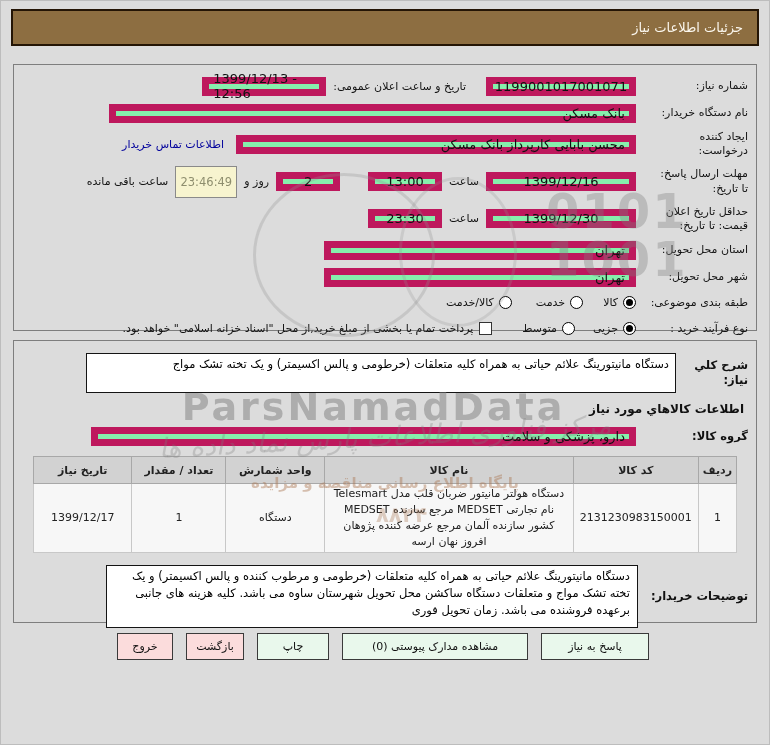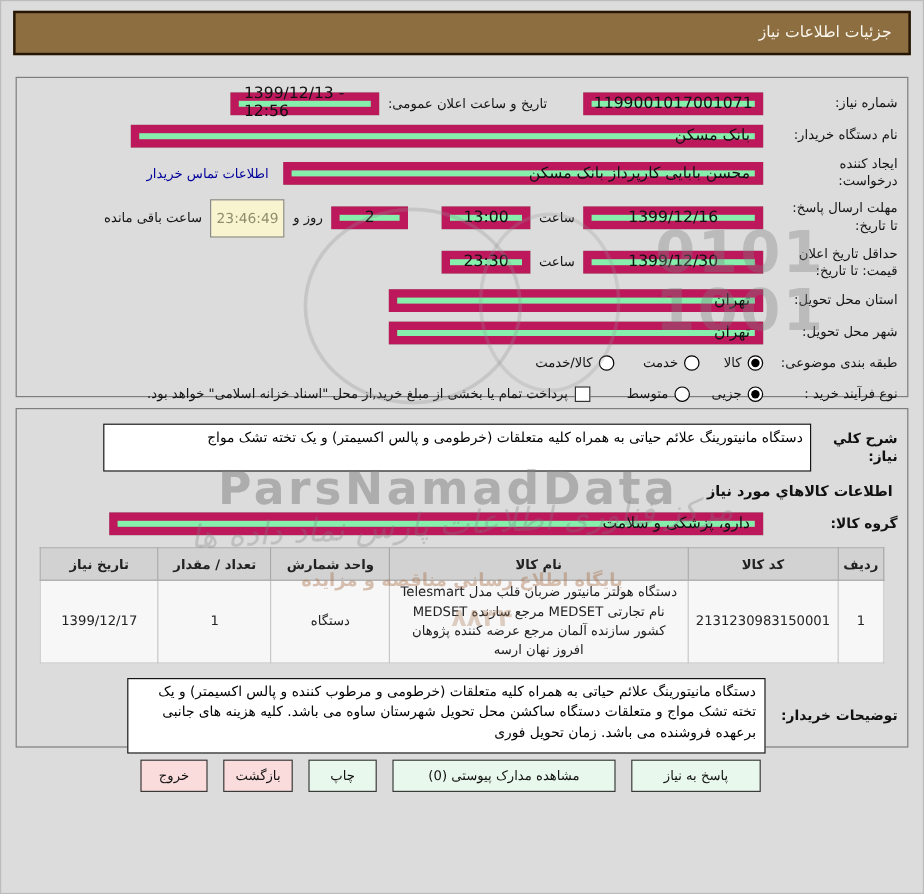--- a/index.html
+++ b/index.html
@@ -114,21 +114,21 @@
     display:flex; direction:ltr; gap:13px;
   }
   .btn {
     border:1px solid #3a3a3a; height:27px;
     display:flex; align-items:center; justify-content:center;
     font-size:11px; color:#111; direction:rtl; cursor:pointer;
     font-family:"DejaVu Sans", sans-serif;
   }
   .btn.pink  { background:#fbdcdc; }
   .btn.green { background:#e9f8ec; }
-  .w-exit{width:56px} .w-back{width:58px} .w-print{width:57px}
+  .w-exit{width:56px} .w-back{width:58px} .w-print{width:72px}
   .w-att{width:186px} .w-resp{width:108px}
 
   
   .wm { position:absolute; inset:0; pointer-events:none; z-index:40; }
   .wm-brand {
     position:absolute; top:384px; left:50%; transform:translateX(-53%);
     font-size:38px; font-weight:bold; letter-spacing:3px;
     color:rgba(125,125,125,0.50); direction:ltr; white-space:nowrap;
   }
   .wm-callig {
@@ -164,21 +164,21 @@
 
   <div class="titlebar">
     <span>جزئیات اطلاعات نیاز</span>
   </div>
 
   <div class="panel panel1">
 
     <div class="frow">
       <div class="flabel">شماره نیاز:</div>
       <div class="ibox num" style="width:150px">1199001017001071</div>
-      <div class="inline-lbl" style="margin-right:30px">تاریخ و ساعت اعلان عمومی:</div>
+      <div class="inline-lbl" style="margin-right:20px">تاریخ و ساعت اعلان عمومی:</div>
       <div class="ibox num" style="width:124px">1399/12/13 - 12:56</div>
     </div>
 
     <div class="frow">
       <div class="flabel">نام دستگاه خریدار:</div>
       <div class="ibox txt" style="width:527px">بانک مسکن</div>
     </div>
 
     <div class="frow" style="min-height:28px">
       <div class="flabel">

